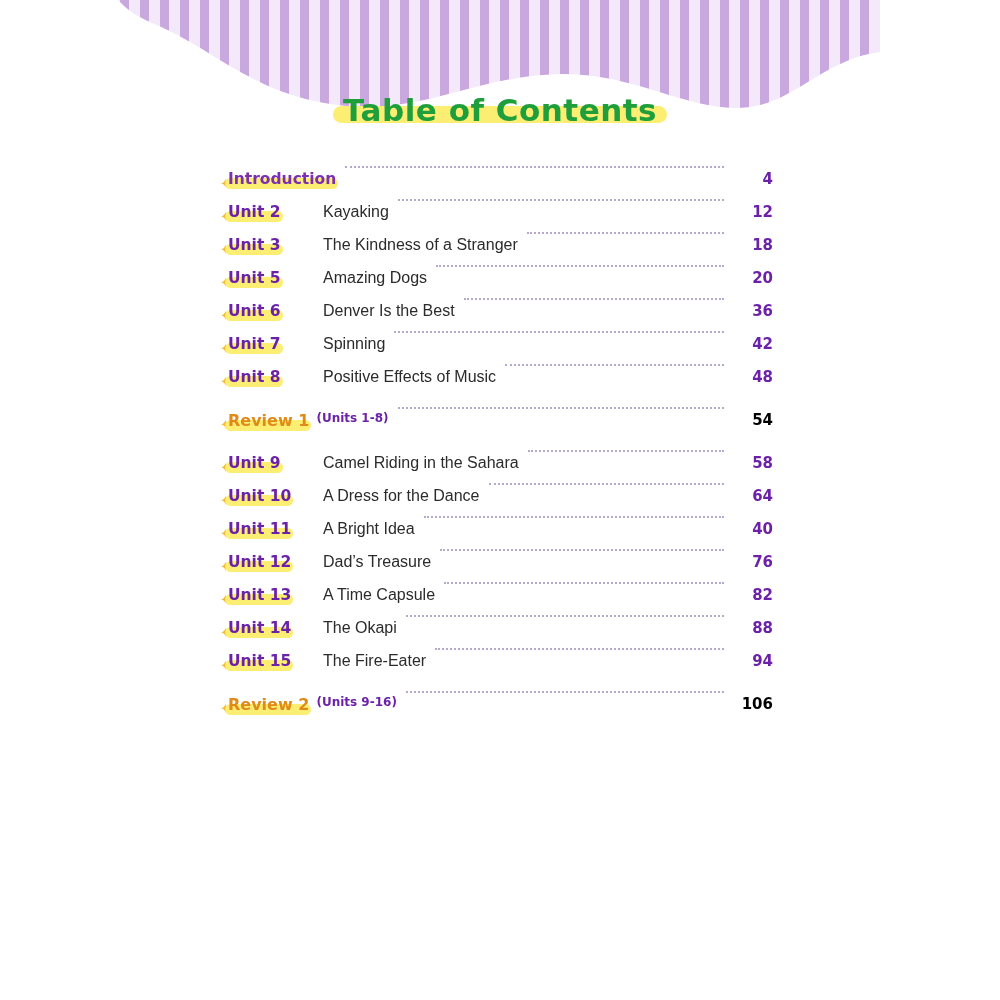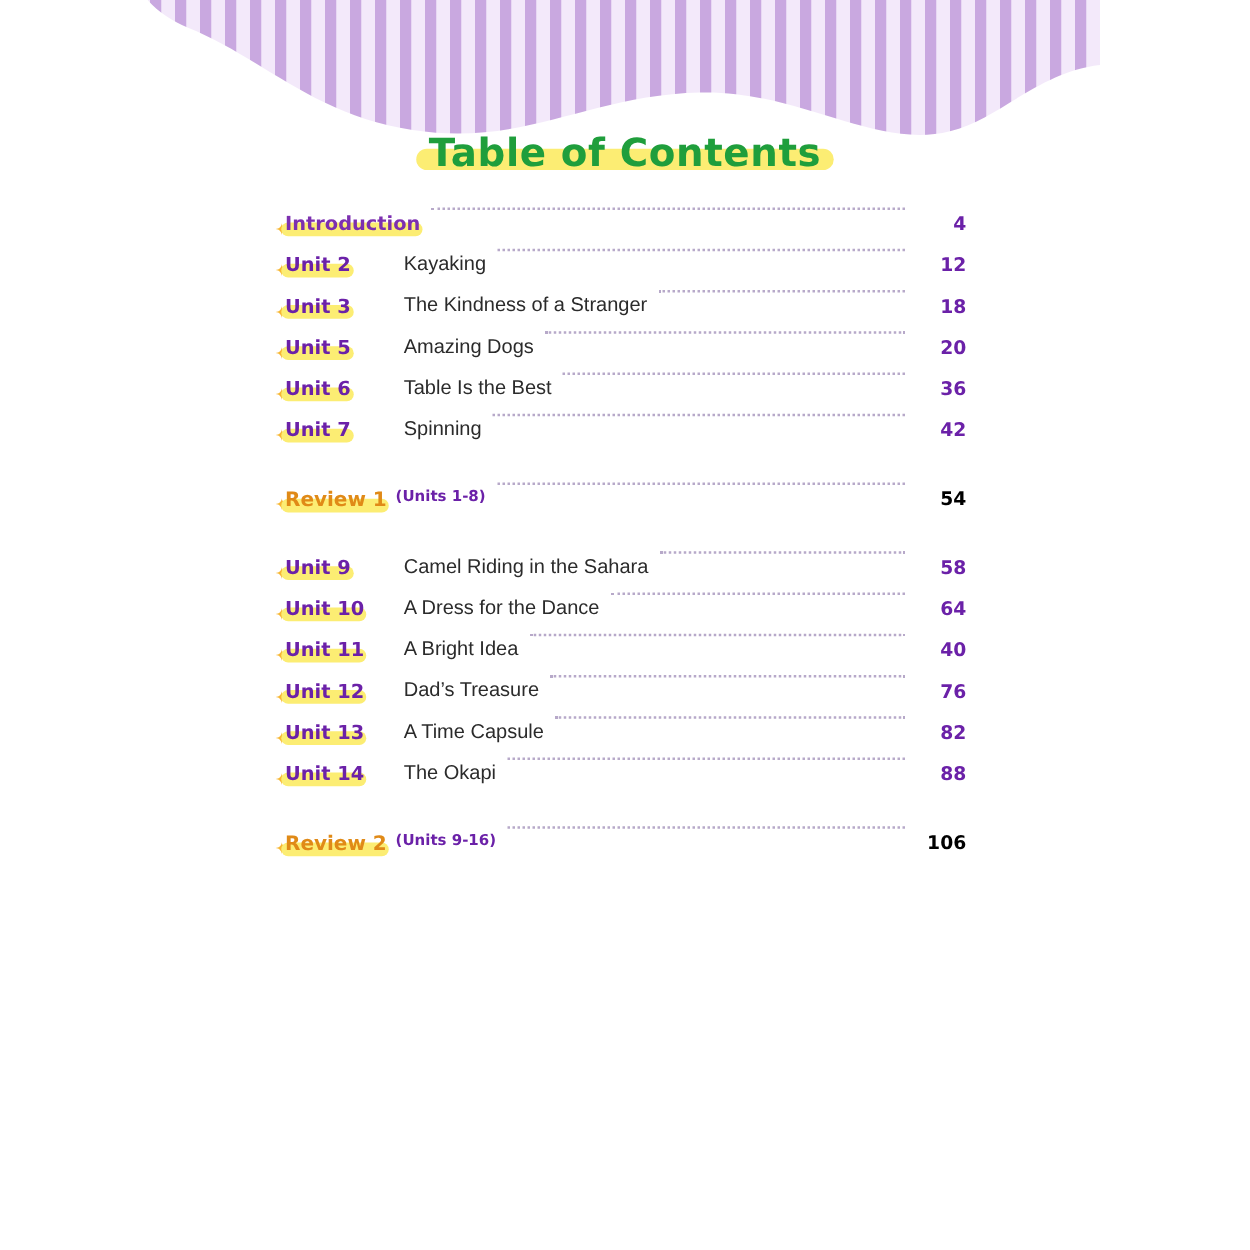--- a/index.html
+++ b/index.html
@@ -29,21 +29,21 @@
     position: absolute;
     top: 0;
     left: 0;
     width: 1000px;
     height: 145px;
   }
 
   
   #title-wrap {
     position: absolute;
-    top: 105px;
+    top: 92px;
     left: 0;
     width: 1000px;
     text-align: center;
   }
   #title-inner {
     display: inline-block;
     position: relative;
     padding: 0 10px;
   }
   #title-highlight {
@@ -72,21 +72,21 @@
     top: 170px;
     left: 228px;
     width: 545px;
   }
   .row {
     display: flex;
     align-items: flex-start;
     height: 33px;
     position: relative;
   }
-  .row.gap-before { margin-top: 22px; }
+  .row.gap-before { margin-top: 10px; }
 
   .bullet {
     position: absolute;
     left: -8px;
     top: 8px;
     width: 12px;
     height: 12px;
     font-size: 13px;
     line-height: 12px;
     color: #f6c026;
@@ -222,31 +222,38 @@
     <div class="row">
       <span class="bullet star"></span>
       <span class="label unit"><span class="highlight-pill"><span>Unit 5</span></span></span>
       <span class="title">Amazing Dogs</span>
       <span class="dots"></span>
       <span class="page">20</span>
     </div>
     <div class="row">
       <span class="bullet star"></span>
       <span class="label unit"><span class="highlight-pill"><span>Unit 6</span></span></span>
-      <span class="title">Table Is the Best</span>
+      <span class="title">Denver Is the Best</span>
       <span class="dots"></span>
       <span class="page">36</span>
     </div>
     <div class="row">
       <span class="bullet star"></span>
       <span class="label unit"><span class="highlight-pill"><span>Unit 7</span></span></span>
       <span class="title">Spinning</span>
       <span class="dots"></span>
       <span class="page">42</span>
     </div>
+    <div class="row">
+      <span class="bullet star"></span>
+      <span class="label unit"><span class="highlight-pill"><span>Unit 8</span></span></span>
+      <span class="title">Positive Effects of Music</span>
+      <span class="dots"></span>
+      <span class="page">48</span>
+    </div>
     <div class="row gap-before">
       <span class="bullet star"></span>
       <span class="label review highlight-pill"><span>Review 1</span></span>
       <span class="review-units">(Units 1-8)</span>
       <span class="dots"></span>
       <span class="page review">54</span>
     </div>
     <div class="row gap-before">
       <span class="bullet star"></span>
       <span class="label unit"><span class="highlight-pill"><span>Unit 9</span></span></span>
@@ -282,20 +289,27 @@
       <span class="dots"></span>
       <span class="page">82</span>
     </div>
     <div class="row">
       <span class="bullet star"></span>
       <span class="label unit"><span class="highlight-pill"><span>Unit 14</span></span></span>
       <span class="title">The Okapi</span>
       <span class="dots"></span>
       <span class="page">88</span>
     </div>
+    <div class="row">
+      <span class="bullet star"></span>
+      <span class="label unit"><span class="highlight-pill"><span>Unit 15</span></span></span>
+      <span class="title">The Fire-Eater</span>
+      <span class="dots"></span>
+      <span class="page">94</span>
+    </div>
     <div class="row gap-before">
       <span class="bullet star"></span>
       <span class="label review highlight-pill"><span>Review 2</span></span>
       <span class="review-units">(Units 9-16)</span>
       <span class="dots"></span>
       <span class="page review">106</span>
     </div>
   </div>
 
 </body></html>

